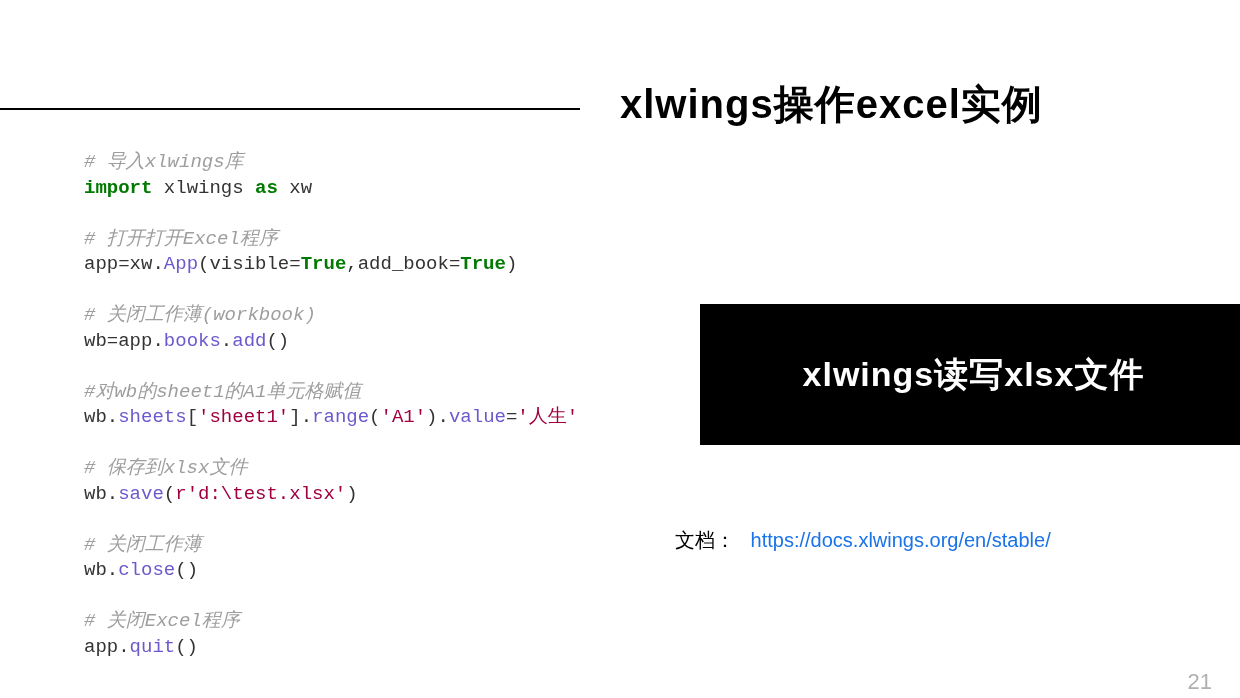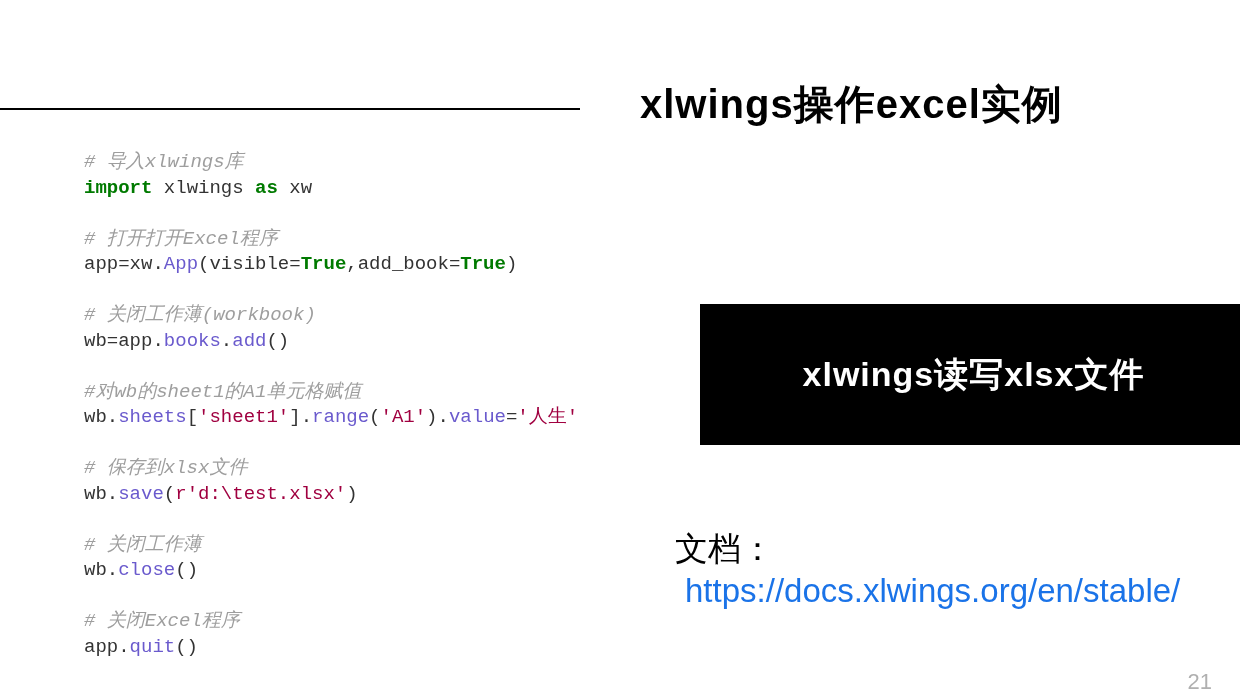--- a/index.html
+++ b/index.html
@@ -15,21 +15,21 @@
   .hr-line {
     position: absolute;
     left: 0;
     top: 108px;
     width: 580px;
     height: 2px;
     background: #000000;
   }
   .slide-title {
     position: absolute;
-    left: 640px;
+    left: 620px;
     top: 77px;
     font-size: 40px;
     font-weight: 700;
     color: #000000;
     letter-spacing: 1px;
   }
   .code-block {
     position: absolute;
     left: 84px;
     top: 150px;
@@ -57,21 +57,21 @@
     font-weight: 700;
     display: flex;
     align-items: center;
     justify-content: center;
     letter-spacing: 1px;
   }
   .doc-line {
     position: absolute;
     left: 675px;
     top: 527px;
-    font-size: 33px;
+    font-size: 20px;
     color: #000000;
   }
   .doc-link {
     color: #1a73e8;
     margin-left: 10px;
   }
   .page-number {
     position: absolute;
     right: 28px;
     bottom: 3px;

